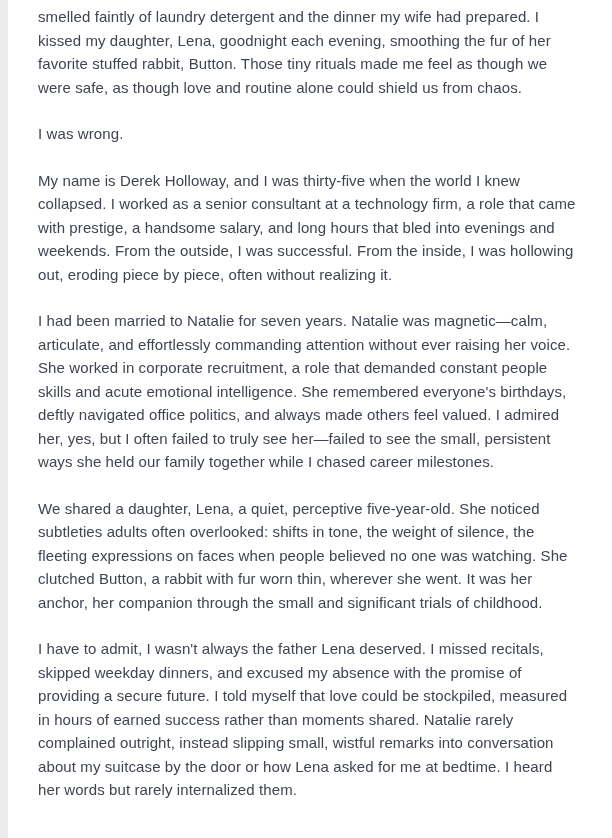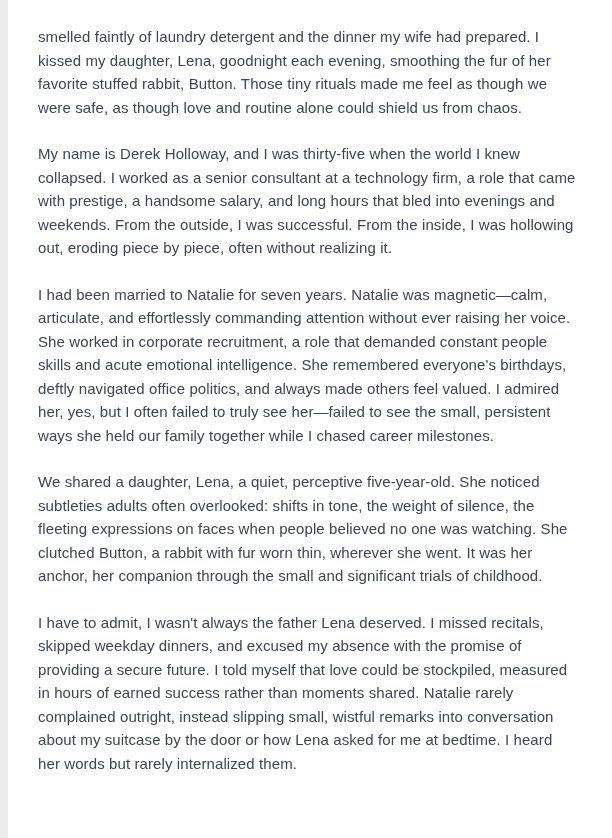--- a/index.html
+++ b/index.html
@@ -18,37 +18,38 @@
     position: absolute;
     left: 0;
     top: 0;
     width: 8px;
     height: 838px;
     background: #ececec;
   }
   .story-content {
     position: absolute;
     left: 38px;
-    top: 12px;
+    top: 0;
     width: 540px;
-    padding-top: 13px;
+    padding-top: 5px;
   }
   .story-content p {
     margin: 0 0 23px 0;
     font-size: 15px;
     line-height: 23.5px;
     letter-spacing: 0.1px;
     color: #3e4450;
     text-align: left;
   }
 </style>
 </head>
 <body>
 
 <div class="page-edge-strip"></div>
 
 <main class="story-content">
   <p>smelled faintly of laundry detergent and the dinner my wife had prepared. I kissed my daughter, Lena, goodnight each evening, smoothing the fur of her favorite stuffed rabbit, Button. Those tiny rituals made me feel as though we were safe, as though love and routine alone could shield us from chaos.</p>
+  <p>I was wrong.</p>
   <p>My name is Derek Holloway, and I was thirty-five when the world I knew collapsed. I worked as a senior consultant at a technology firm, a role that came with prestige, a handsome salary, and long hours that bled into evenings and weekends. From the outside, I was successful. From the inside, I was hollowing out, eroding piece by piece, often without realizing it.</p>
   <p>I had been married to Natalie for seven years. Natalie was magnetic—calm, articulate, and effortlessly commanding attention without ever raising her voice. She worked in corporate recruitment, a role that demanded constant people skills and acute emotional intelligence. She remembered everyone's birthdays, deftly navigated office politics, and always made others feel valued. I admired her, yes, but I often failed to truly see her—failed to see the small, persistent ways she held our family together while I chased career milestones.</p>
   <p>We shared a daughter, Lena, a quiet, perceptive five-year-old. She noticed subtleties adults often overlooked: shifts in tone, the weight of silence, the fleeting expressions on faces when people believed no one was watching. She clutched Button, a rabbit with fur worn thin, wherever she went. It was her anchor, her companion through the small and significant trials of childhood.</p>
   <p>I have to admit, I wasn't always the father Lena deserved. I missed recitals, skipped weekday dinners, and excused my absence with the promise of providing a secure future. I told myself that love could be stockpiled, measured in hours of earned success rather than moments shared. Natalie rarely complained outright, instead slipping small, wistful remarks into conversation about my suitcase by the door or how Lena asked for me at bedtime. I heard her words but rarely internalized them.</p>
 </main>
 
 </body></html>

